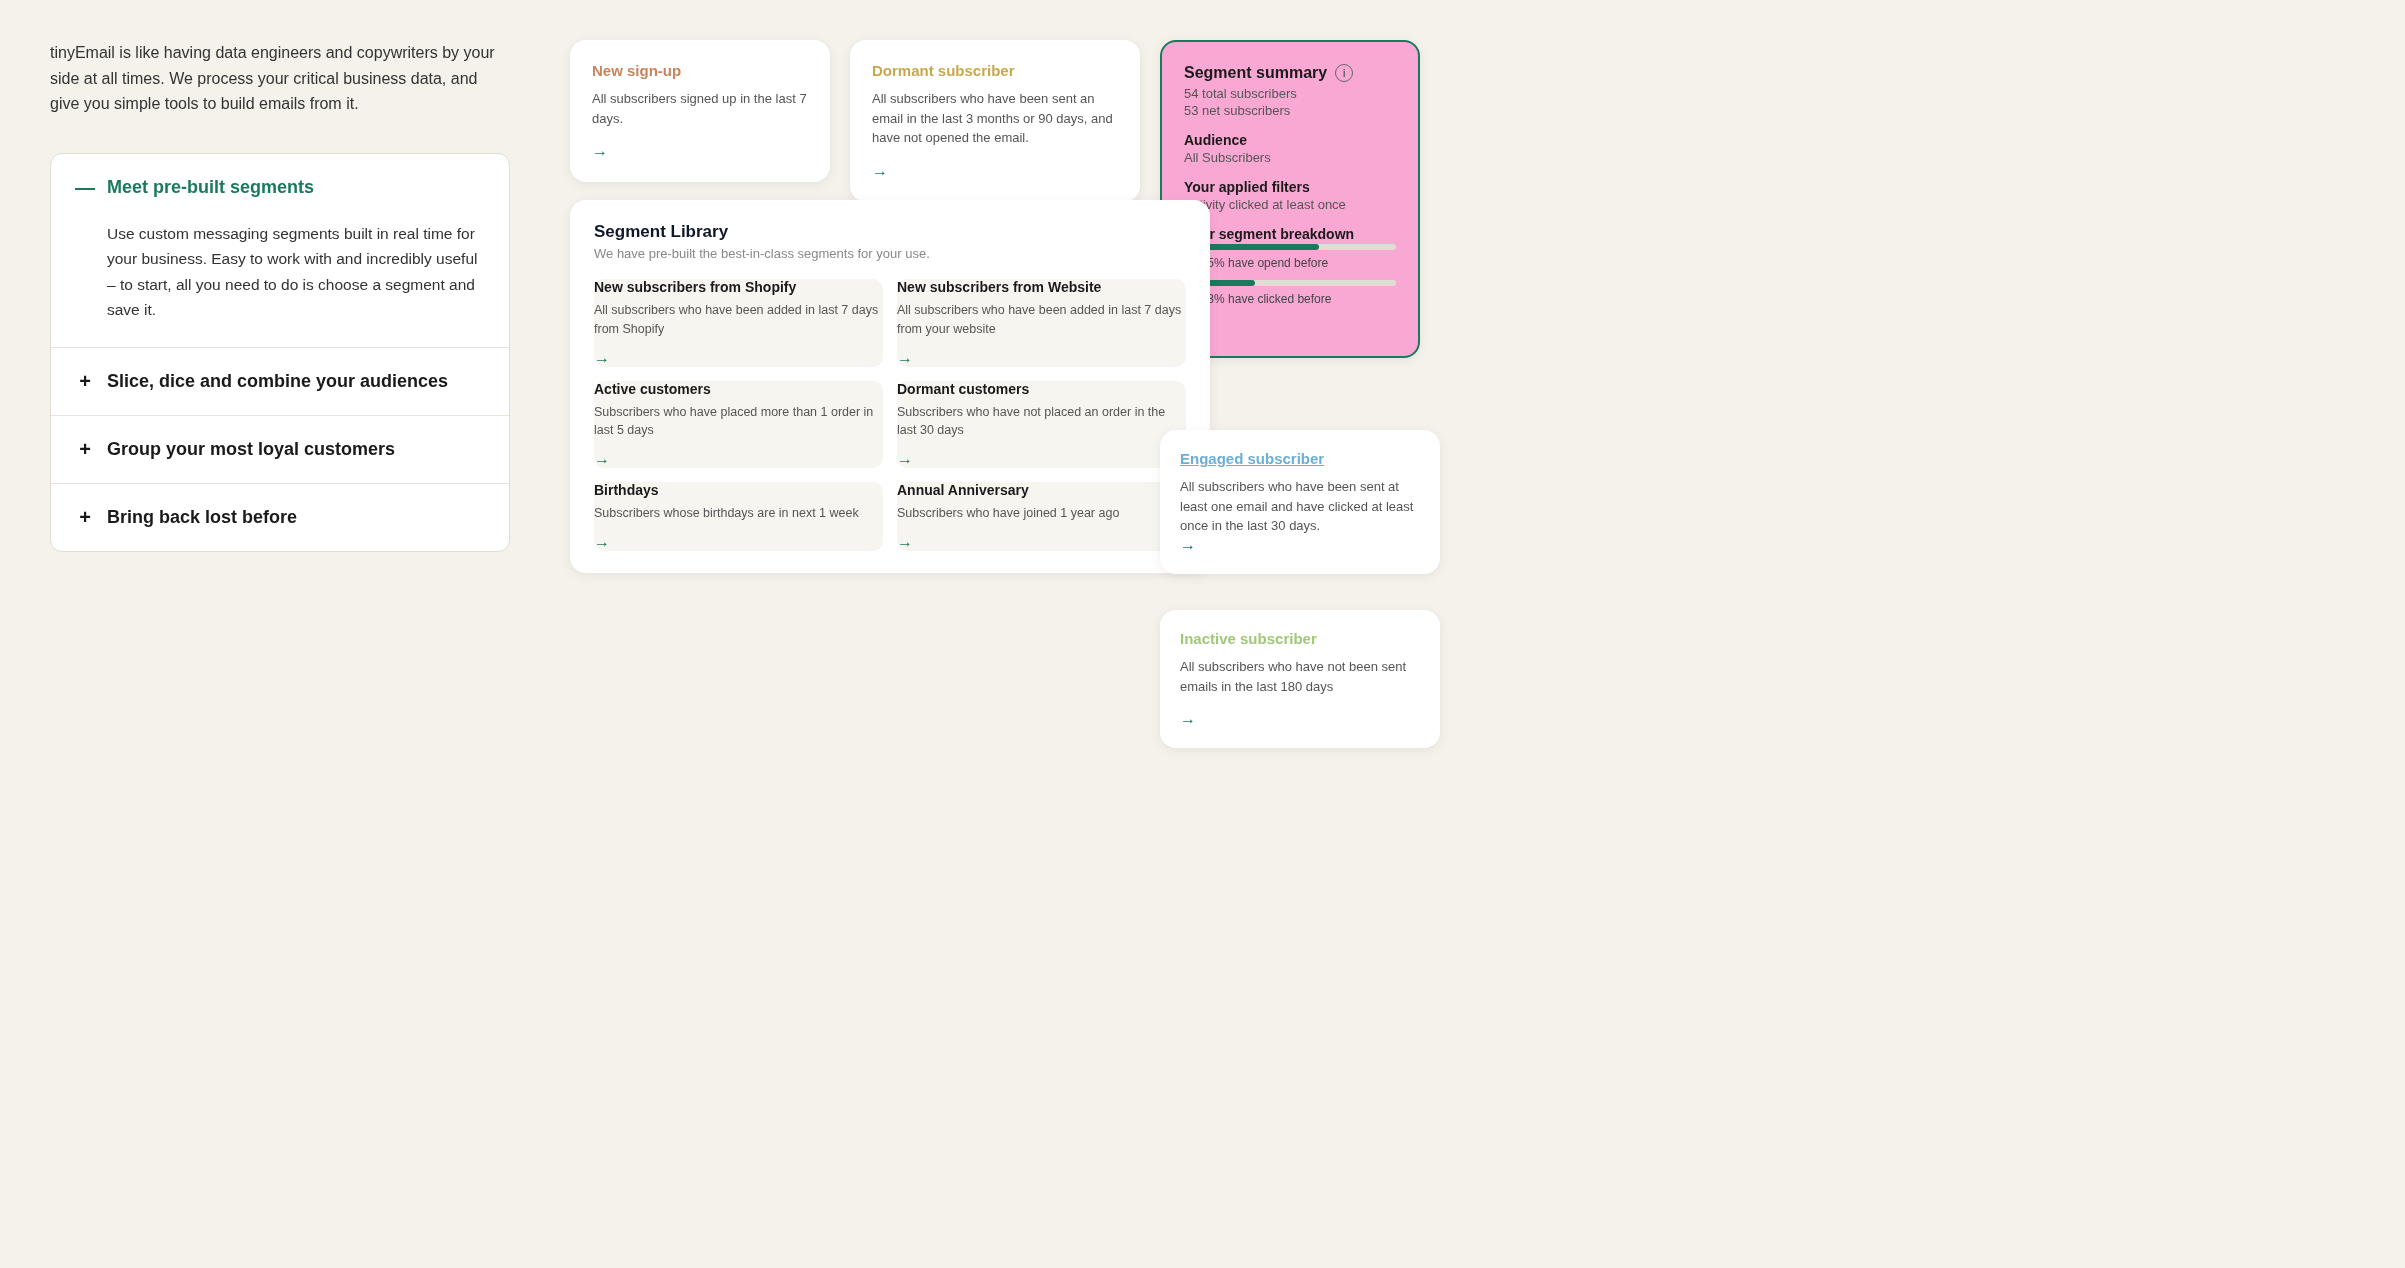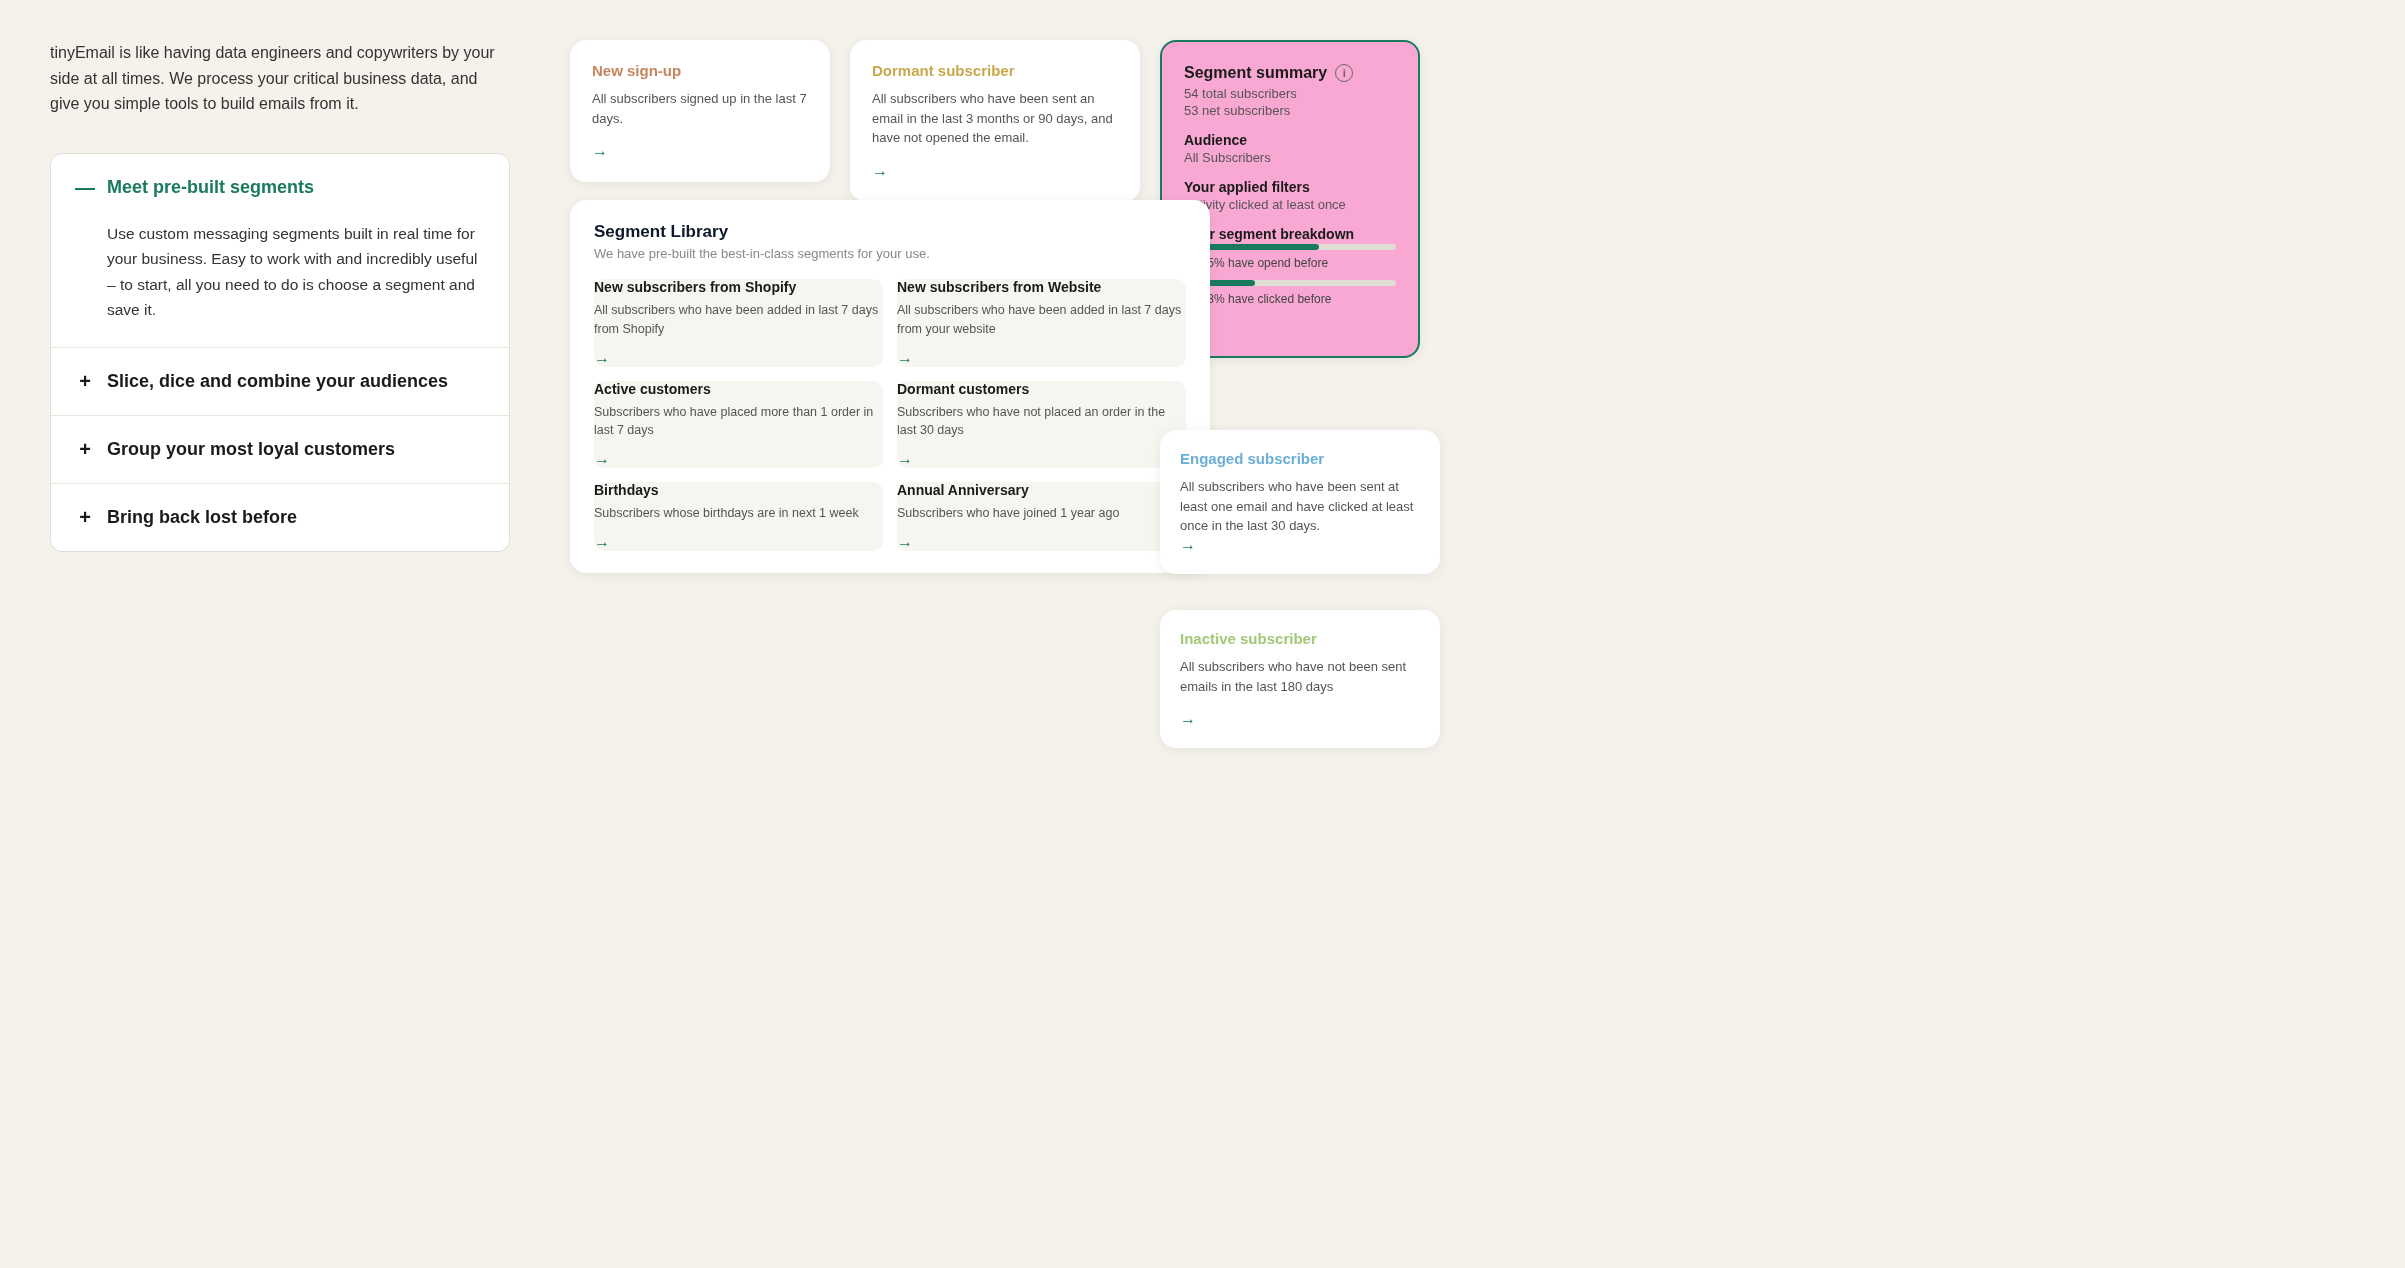--- a/index.html
+++ b/index.html
@@ -292,20 +292,21 @@
       position: absolute;
       left: 590px;
       top: 390px;
     }
 
     .engaged-card .card-label {
       font-size: 15px;
       font-weight: 700;
       color: #6baed6;
       margin-bottom: 10px;
+      text-decoration: underline;
     }
 
     .engaged-card .card-desc {
       font-size: 13px;
       color: #555;
       line-height: 1.5;
     }
 
     
     .inactive-card {
@@ -422,21 +423,21 @@
       </div>
 
       <div class="segment-item">
         <div class="seg-title">New subscribers from Website</div>
         <div class="seg-desc">All subscribers who have been added in last 7 days from your website</div>
         <span class="arrow-link">→</span>
       </div>
 
       <div class="segment-item">
         <div class="seg-title">Active customers</div>
-        <div class="seg-desc">Subscribers who have placed more than 1 order in last 7 days</div>
+        <div class="seg-desc">Subscribers who have placed more than 1 order in last 5 days</div>
         <span class="arrow-link">→</span>
       </div>
 
       <div class="segment-item">
         <div class="seg-title">Dormant customers</div>
         <div class="seg-desc">Subscribers who have not placed an order in the last 30 days</div>
         <span class="arrow-link">→</span>
       </div>
 
       <div class="segment-item">

